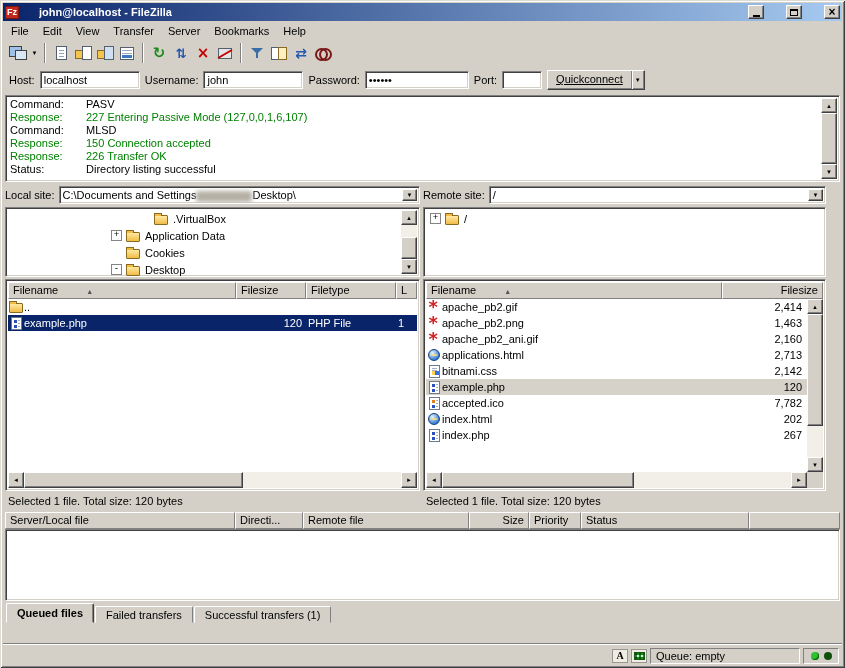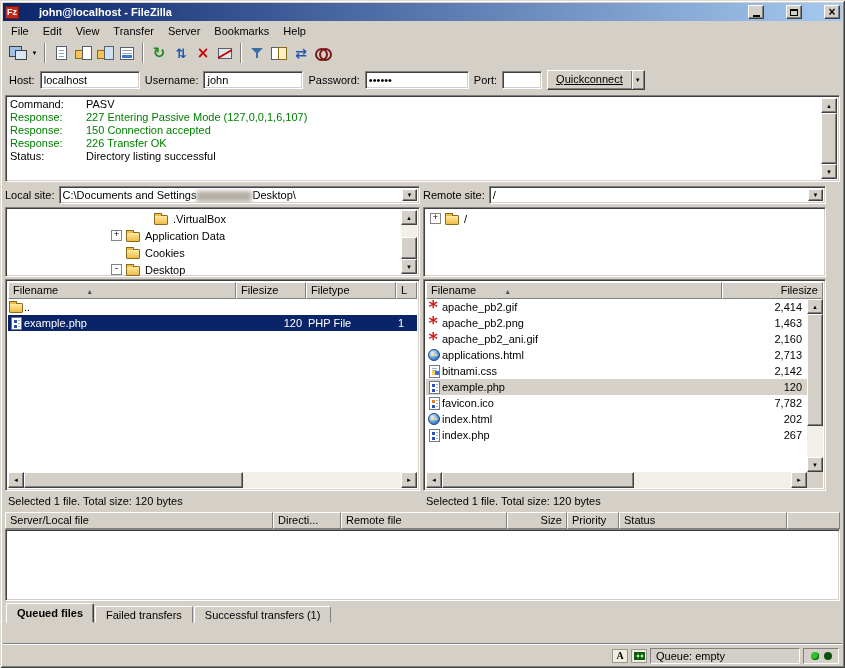--- a/index.html
+++ b/index.html
@@ -278,20 +278,21 @@
       <span class="lbl">Quickconnect</span>
       <span class="arrow">
           <span>▼</span>
         </span>
     </span>
   </div>
 
   <div class="logbox">
     <div class="logrow"><span class="logtype">Command:</span><span>PASV</span></div>
     <div class="logrow log-response"><span class="logtype">Response:</span><span>227 Entering Passive Mode (127,0,0,1,6,107)</span></div>
+    <div class="logrow"><span class="logtype">Command:</span><span>MLSD</span></div>
     <div class="logrow log-response"><span class="logtype">Response:</span><span>150 Connection accepted</span></div>
     <div class="logrow log-response"><span class="logtype">Response:</span><span>226 Transfer OK</span></div>
     <div class="logrow"><span class="logtype">Status:</span><span>Directory listing successful</span></div>
     <div class="vsb">
       <span class="sbbtn">▲</span>
       <span class="sbtrack">
           <span class="sbthumb" style="left:0;right:0;top:0;bottom:0;"></span>
         </span>
       <span class="sbbtn">▼</span>
     </div>
@@ -436,21 +437,21 @@
               <span class="fic">
                 <span class="ic-doc"></span>
               </span>
               <span class="r-name">example.php</span>
               <span class="r-size">120</span>
             </div>
           <div class="lrow">
               <span class="fic">
                 <span class="ic-doc ic-ico"></span>
               </span>
-              <span class="r-name">favicon.ico</span>
+              <span class="r-name">accepted.ico</span>
               <span class="r-size">7,782</span>
             </div>
           <div class="lrow">
               <span class="fic">
                 <span class="ic-html"></span>
               </span>
               <span class="r-name">index.html</span>
               <span class="r-size">202</span>
             </div>
           <div class="lrow">
@@ -475,21 +476,21 @@
             </span>
           <span class="sbbtn h">►</span>
         </div>
         <div class="corner"></div>
       </div>
       <div class="statusline">Selected 1 file. Total size: 120 bytes</div>
     </div>
   </div>
 
   <div class="queuehdr">
-    <span class="hcell" style="width:268px">Server/Local file</span>
+    <span class="hcell" style="width:230px">Server/Local file</span>
     <span class="hcell" style="width:68px">Directi...</span>
     <span class="hcell" style="width:166px">Remote file</span>
     <span class="hcell qh-size" style="width:60px">Size</span>
     <span class="hcell" style="width:52px">Priority</span>
     <span class="hcell" style="width:168px">Status</span>
     <span class="hcell hfill"></span>
   </div>
   <div class="queuebody"></div>
 
   <div class="tabs">

